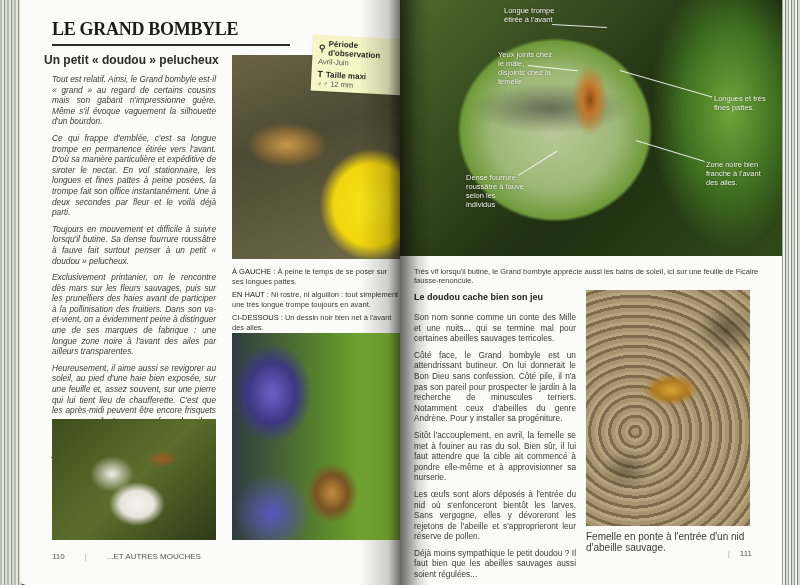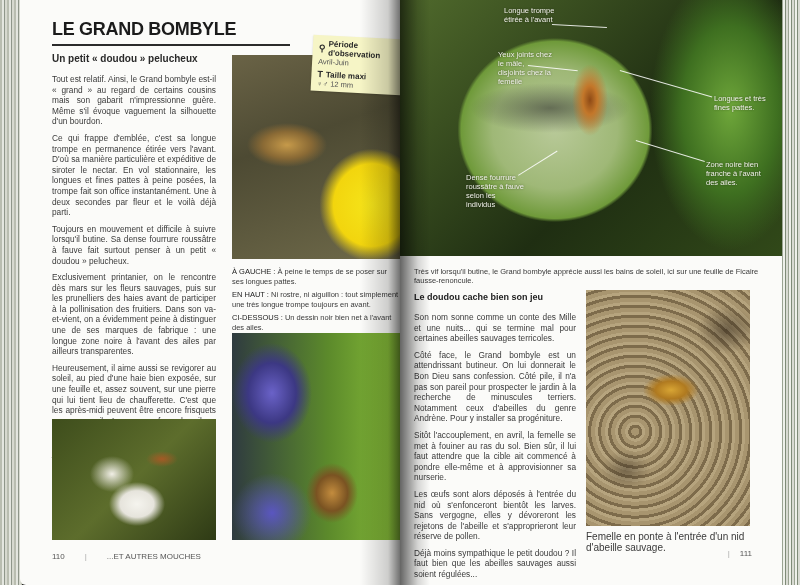--- a/index.html
+++ b/index.html
@@ -13,25 +13,25 @@
 
   .page { position: absolute; top: 0; height: 585px; background: #fbfbf9; overflow: hidden; }
   .page-left { left: 20px; width: 380px; border-radius: 0 0 0 6px; }
   .page-right { left: 400px; width: 382px; }
 
   .gutter-left { position: absolute; right: 0; top: 0; width: 40px; height: 100%;
     background: linear-gradient(90deg, rgba(0,0,0,0) 0%, rgba(0,0,0,0.18) 70%, rgba(0,0,0,0.55) 100%); pointer-events: none; }
   .gutter-right { position: absolute; left: 0; top: 0; width: 30px; height: 100%;
     background: linear-gradient(90deg, rgba(0,0,0,0.6) 0%, rgba(0,0,0,0.15) 60%, rgba(0,0,0,0) 100%); pointer-events: none; z-index: 5; }
 
-  .title { position: absolute; left: 32px; top: 19px; font-size: 18px; font-weight: bold; letter-spacing: -0.3px; color: #1b1b1b; font-family: Liberation Sans, sans-serif; }
+  .title { position: absolute; left: 32px; top: 19px; font-size: 18px; font-weight: bold; letter-spacing: -0.3px; color: #1b1b1b; font-family: Liberation Serif, serif; }
   .title-rule { position: absolute; left: 32px; top: 44px; width: 238px; height: 2px; background: #2b2b2b; }
-  .subtitle { position: absolute; left: 32px; top: 53px; font-size: 10px; font-weight: bold; color: #2a2a2a; }
+  .subtitle { position: absolute; left: 24px; top: 53px; font-size: 12px; font-weight: bold; color: #2a2a2a; }
 
-  .body-col { position: absolute; left: 32px; top: 74px; width: 164px; font-size: 8.3px; line-height: 10.6px; color: #3a3a3a; text-align: justify; }
+  .body-col { position: absolute; left: 32px; top: 74px; width: 164px; font-size: 8.3px; line-height: 10.6px; color: #3a3a3a; text-align: justify; font-style: italic; }
   .body-col p { margin-bottom: 6px; }
 
   .photo { position: absolute; overflow: hidden; }
   .photo-dandelion { left: 212px; top: 55px; width: 175px; height: 204px;
     background:
       radial-gradient(ellipse 70px 75px at 140px 150px, #f6e51a 0%, #f2d50e 55%, rgba(240,210,10,0) 75%),
       radial-gradient(ellipse 40px 22px at 55px 90px, #c69a4a 0%, #8a6a35 60%, rgba(0,0,0,0) 100%),
       linear-gradient(160deg, #6a6346 0%, #4d4a33 40%, #6f6a4a 100%); }
   .photo-blossom { left: 32px; top: 419px; width: 164px; height: 121px;
     background:

